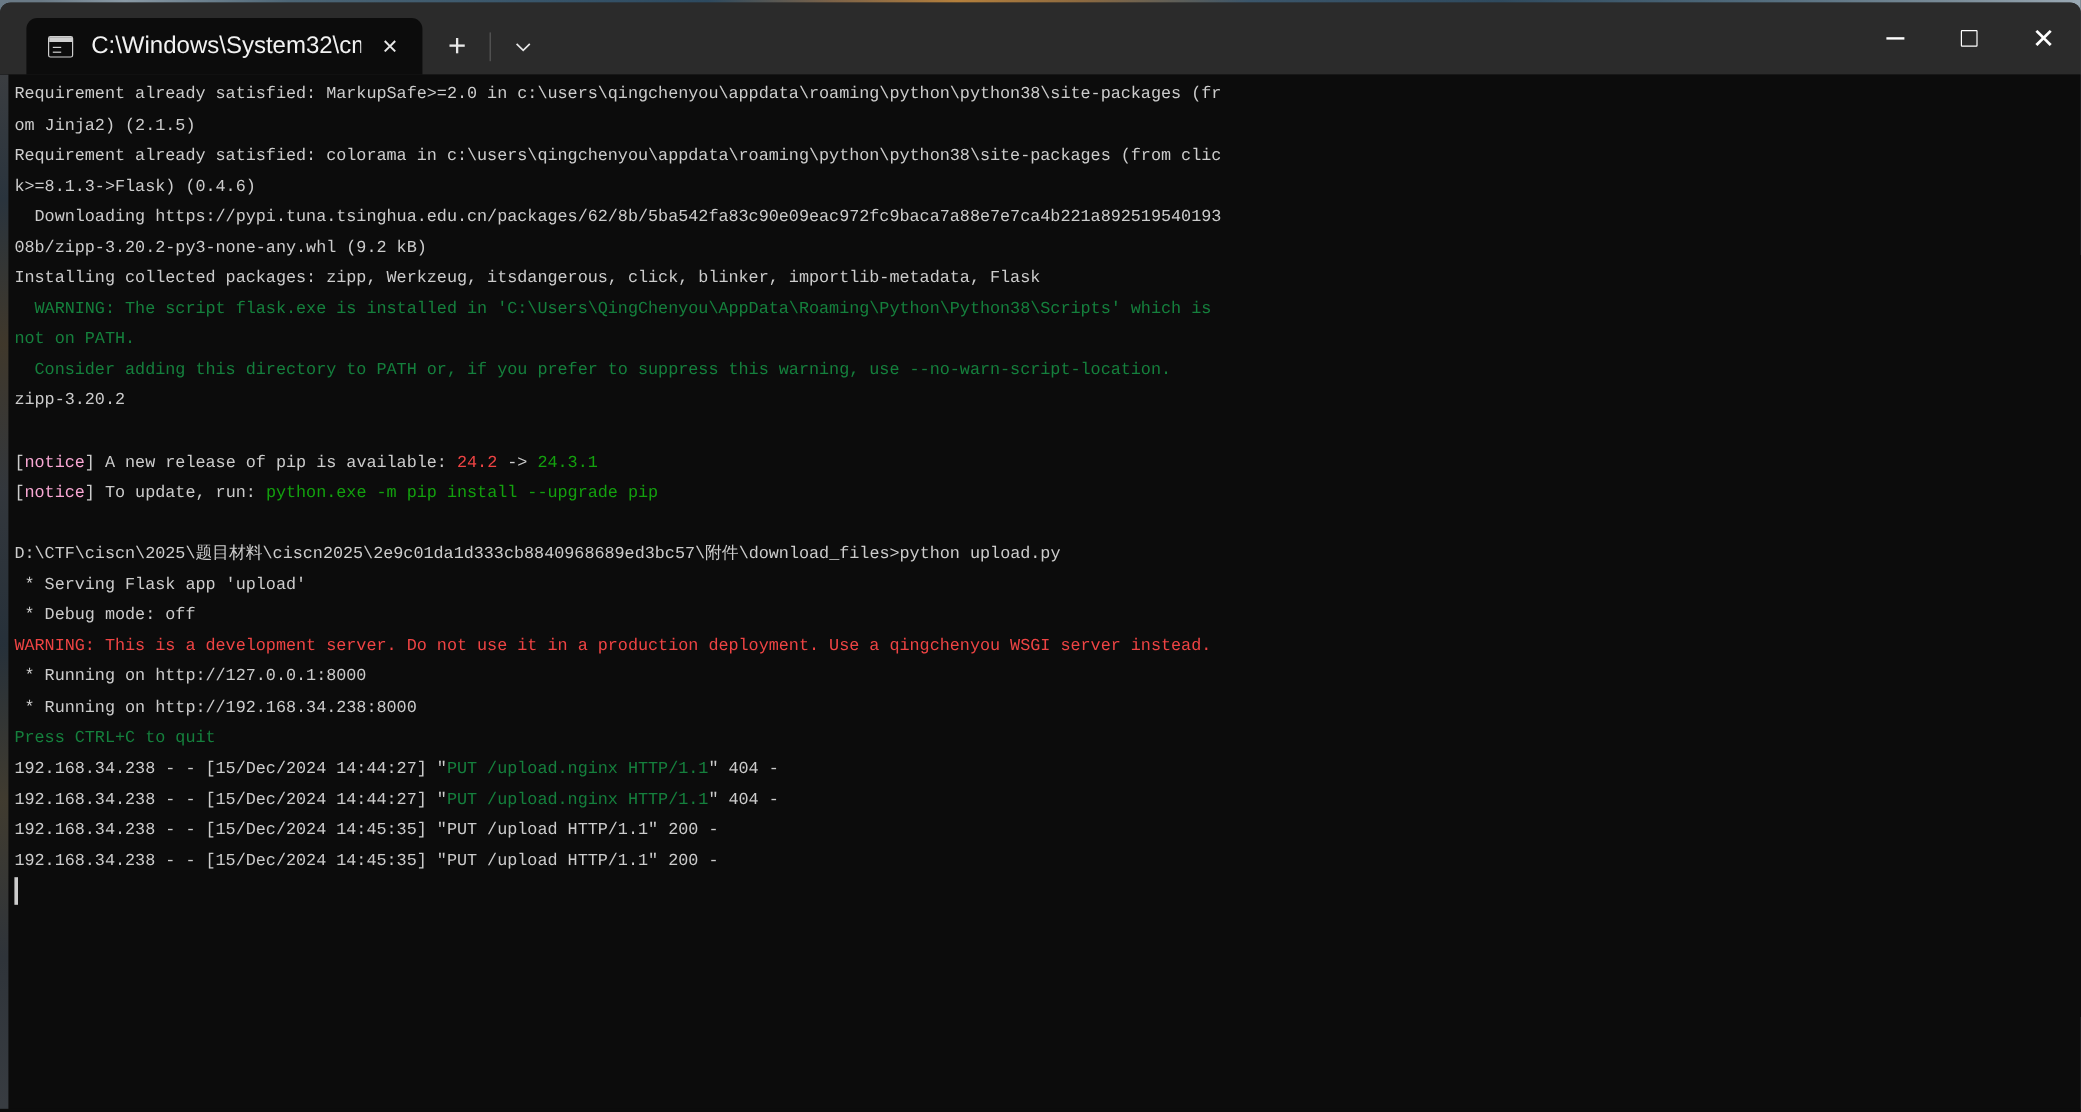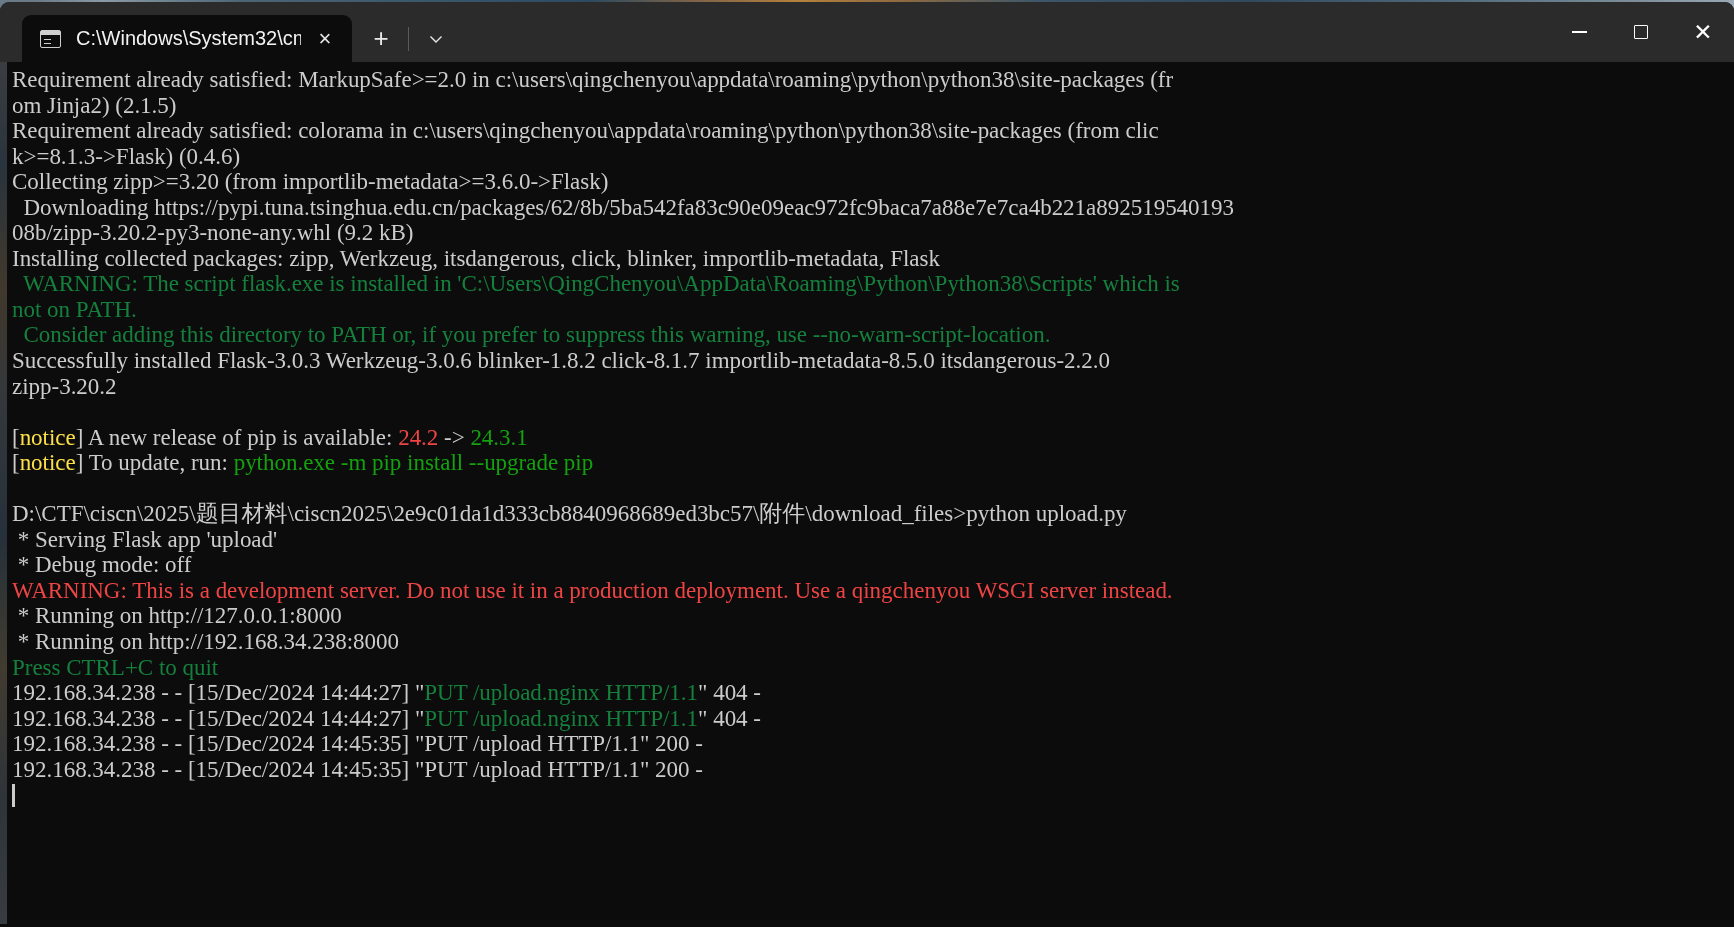--- a/index.html
+++ b/index.html
@@ -177,31 +177,31 @@
     display: flex;
     overflow: hidden;
   }
   .terminal {
     flex: 1 1 auto;
     padding: 5px 0 0 12px;
     overflow: hidden;
   }
   .line {
     color: #cccccc;
-    font-family: Liberation Serif, serif;
-    font-size: 23px;
+    font-family: Liberation Mono, monospace;
+    font-size: 14px;
     line-height: 25.55px;
     white-space: pre;
     letter-spacing: -0.02px;
   }
   .blank { height: 25.55px; }
   .yellow  { color: #15803d; }
   .red     { color: #ef4444; }
   .green   { color: #13a10e; }
-  .blue    { color: #fde047; }
+  .blue    { color: #f9a8d4; }
   .white   { color: #cccccc; }
 
   .cursor {
     display: inline-block;
     width: 2.5px;
     height: 23px;
     background: #cccccc;
     vertical-align: -5px;
   }
 
@@ -267,28 +267,26 @@
     </div>
   </div>
 
   <div class="terminal-wrap">
     <div class="edge-strip"></div>
     <div class="terminal" id="terminal-output">
         <div class="line"><span class="white">Requirement already satisfied: MarkupSafe&gt;=2.0 in c:\users\qingchenyou\appdata\roaming\python\python38\site-packages (fr</span></div>
         <div class="line"><span class="white">om Jinja2) (2.1.5)</span></div>
         <div class="line"><span class="white">Requirement already satisfied: colorama in c:\users\qingchenyou\appdata\roaming\python\python38\site-packages (from clic</span></div>
         <div class="line"><span class="white">k&gt;=8.1.3-&gt;Flask) (0.4.6)</span></div>
-        <div class="line"><span class="white">Collecting zipp&gt;=3.20 (from importlib-metadata&gt;=3.6.0-&gt;Flask)</span></div>
         <div class="line"><span class="white">  Downloading https://pypi.tuna.tsinghua.edu.cn/packages/62/8b/5ba542fa83c90e09eac972fc9baca7a88e7e7ca4b221a892519540193</span></div>
         <div class="line"><span class="white">08b/zipp-3.20.2-py3-none-any.whl (9.2 kB)</span></div>
         <div class="line"><span class="white">Installing collected packages: zipp, Werkzeug, itsdangerous, click, blinker, importlib-metadata, Flask</span></div>
         <div class="line"><span class="yellow">  WARNING: The script flask.exe is installed in 'C:\Users\QingChenyou\AppData\Roaming\Python\Python38\Scripts' which is</span></div>
         <div class="line"><span class="yellow">not on PATH.</span></div>
         <div class="line"><span class="yellow">  Consider adding this directory to PATH or, if you prefer to suppress this warning, use --no-warn-script-location.</span></div>
-        <div class="line"><span class="white">Successfully installed Flask-3.0.3 Werkzeug-3.0.6 blinker-1.8.2 click-8.1.7 importlib-metadata-8.5.0 itsdangerous-2.2.0</span></div>
         <div class="line"><span class="white">zipp-3.20.2</span></div>
         <div class="line blank"></div>
         <div class="line"><span class="white">[</span><span class="blue">notice</span><span class="white">] A new release of pip is available: </span><span class="red">24.2</span><span class="white"> -&gt; </span><span class="green">24.3.1</span></div>
         <div class="line"><span class="white">[</span><span class="blue">notice</span><span class="white">] To update, run: </span><span class="green">python.exe -m pip install --upgrade pip</span></div>
         <div class="line blank"></div>
         <div class="line"><span class="white">D:\CTF\ciscn\2025\题目材料\ciscn2025\2e9c01da1d333cb8840968689ed3bc57\附件\download_files&gt;python upload.py</span></div>
         <div class="line"><span class="white"> * Serving Flask app 'upload'</span></div>
         <div class="line"><span class="white"> * Debug mode: off</span></div>
         <div class="line"><span class="red">WARNING: This is a development server. Do not use it in a production deployment. Use a qingchenyou WSGI server instead.</span></div>
         <div class="line"><span class="white"> * Running on http://127.0.0.1:8000</span></div>

